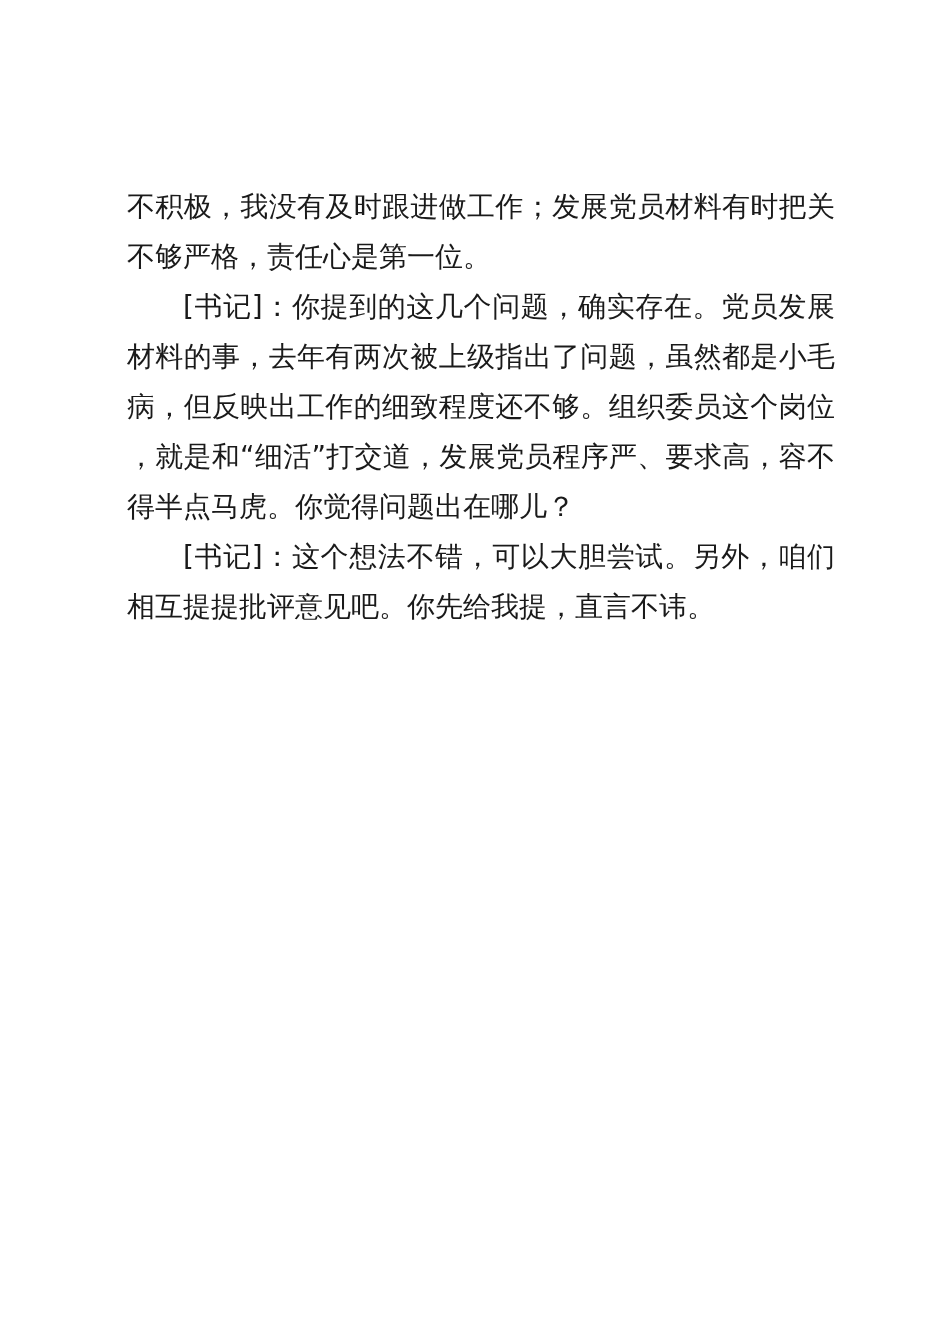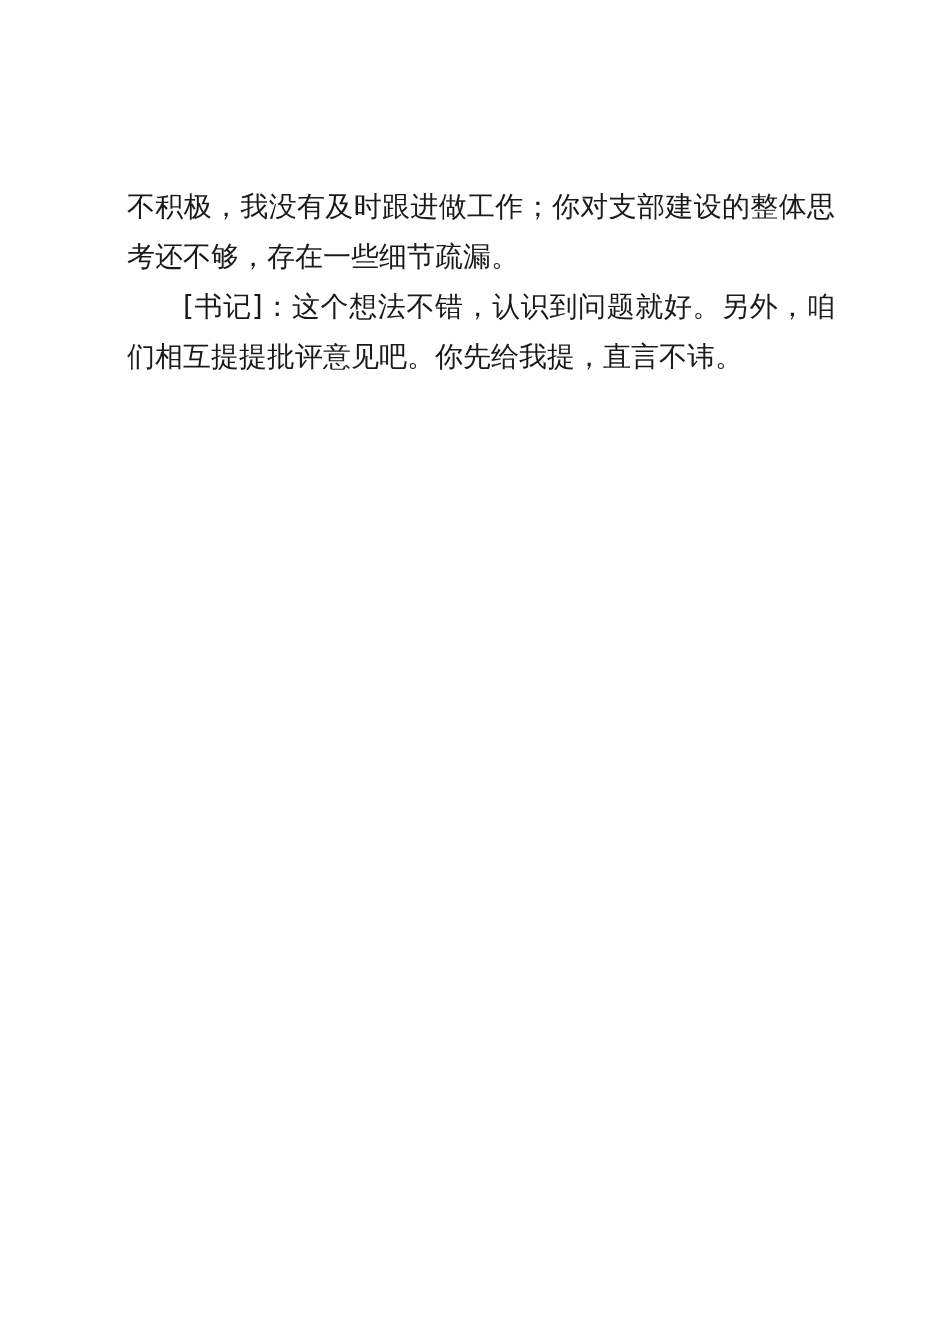--- a/index.html
+++ b/index.html
@@ -36,18 +36,21 @@
     }
     .speaker {
       letter-spacing: 0;
     }
   </style>
 </head>
 <body>
 
 <div class="page">
   <p class="para">
-    <span class="speaker"></span><span>不积极，我没有及时跟进做工作；你对支部建设的整体思考还不够，存在一些细节疏漏。</span>
+    <span class="speaker"></span><span>不积极，我没有及时跟进做工作；发展党员材料有时把关不够严格，责任心是第一位。</span>
   </p>
   <p class="para indent">
-    <span class="speaker">[书记]：</span><span>这个想法不错，认识到问题就好。另外，咱们相互提提批评意见吧。你先给我提，直言不讳。</span>
+    <span class="speaker">[书记]：</span><span>你提到的这几个问题，确实存在。党员发展材料的事，去年有两次被上级指出了问题，虽然都是小毛病，但反映出工作的细致程度还不够。组织委员这个岗位，就是和“细活”打交道，发展党员程序严、要求高，容不得半点马虎。你觉得问题出在哪儿？</span>
+  </p>
+  <p class="para indent">
+    <span class="speaker">[书记]：</span><span>这个想法不错，可以大胆尝试。另外，咱们相互提提批评意见吧。你先给我提，直言不讳。</span>
   </p>
 </div>
 
 </body></html>

